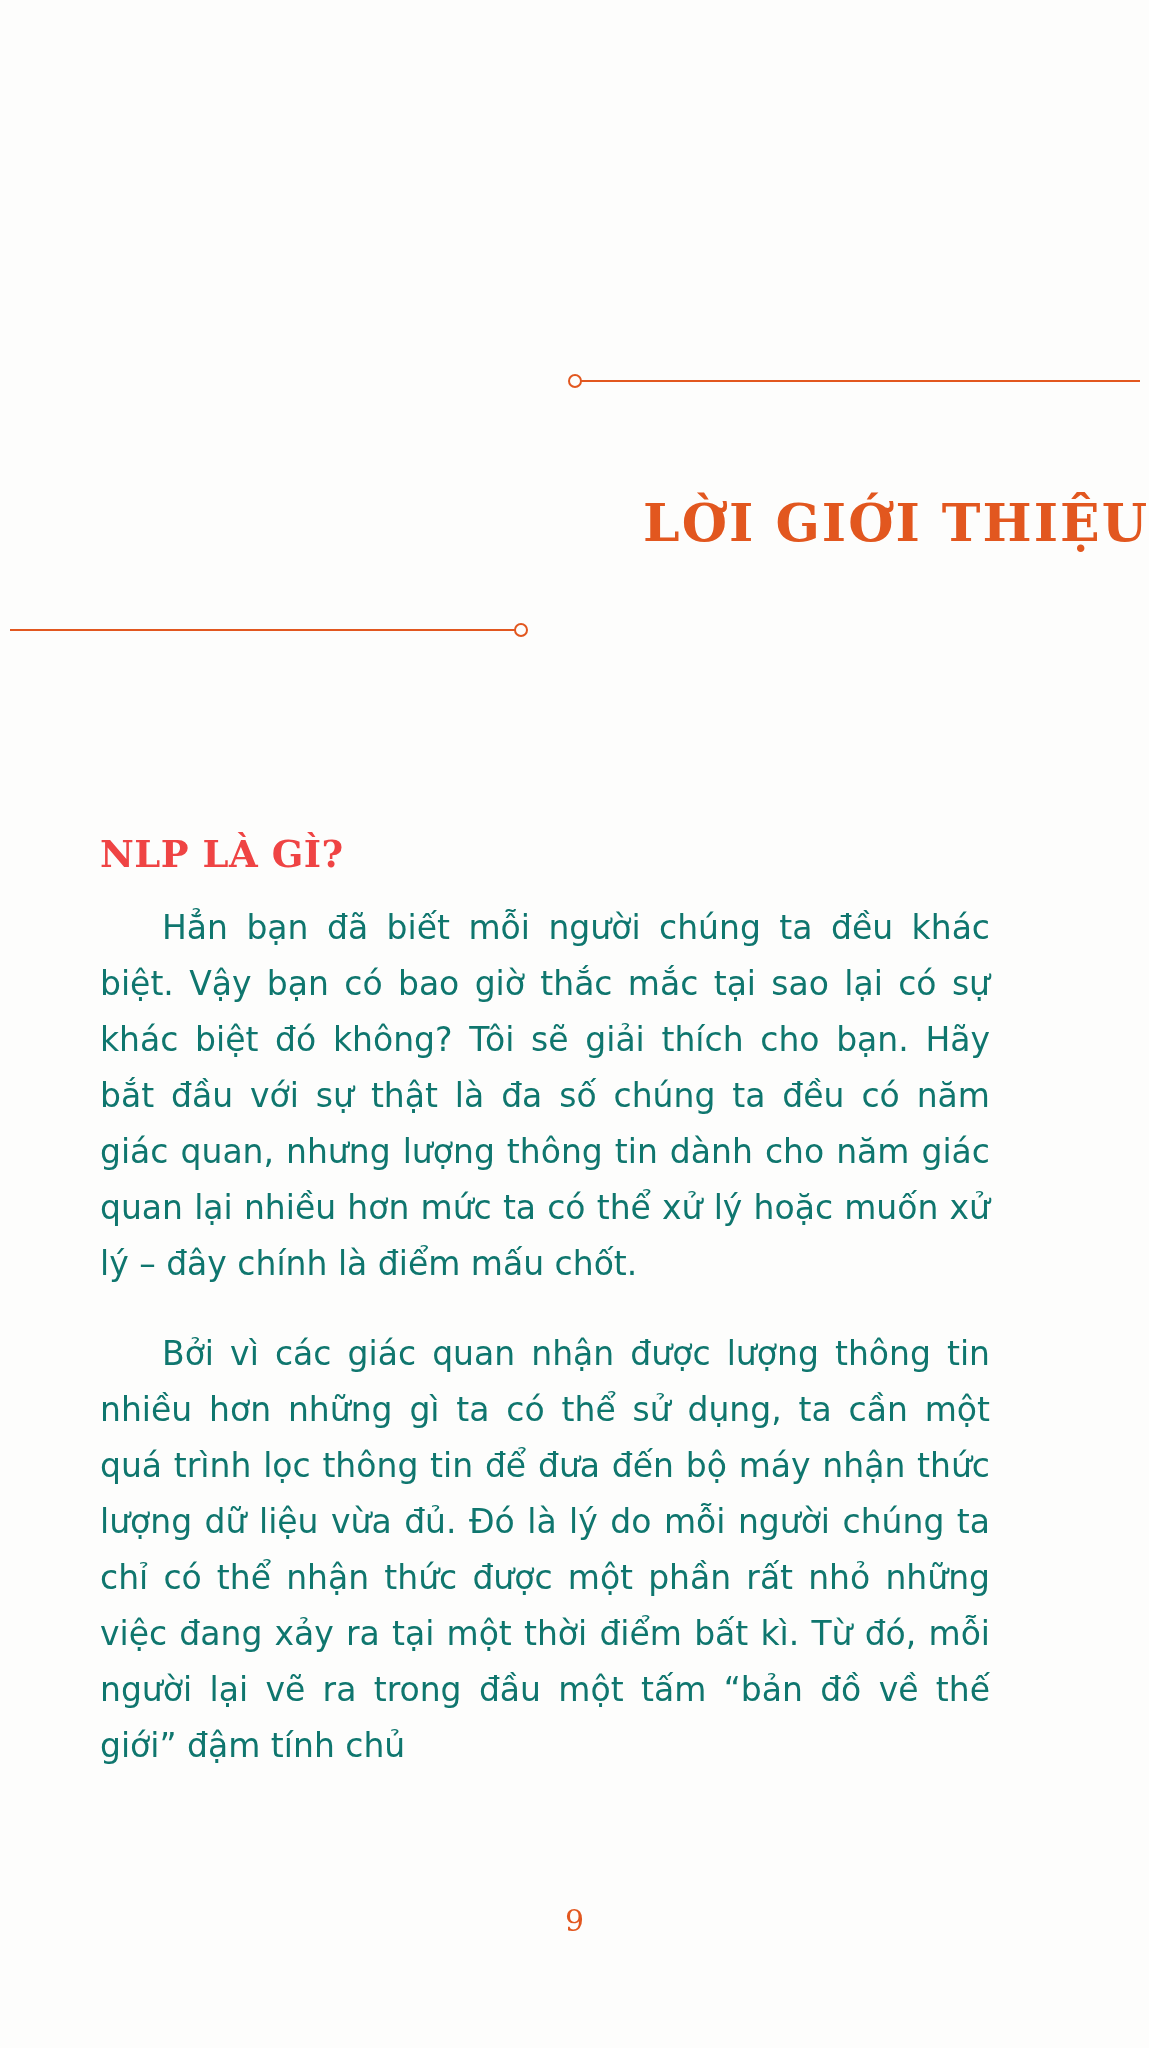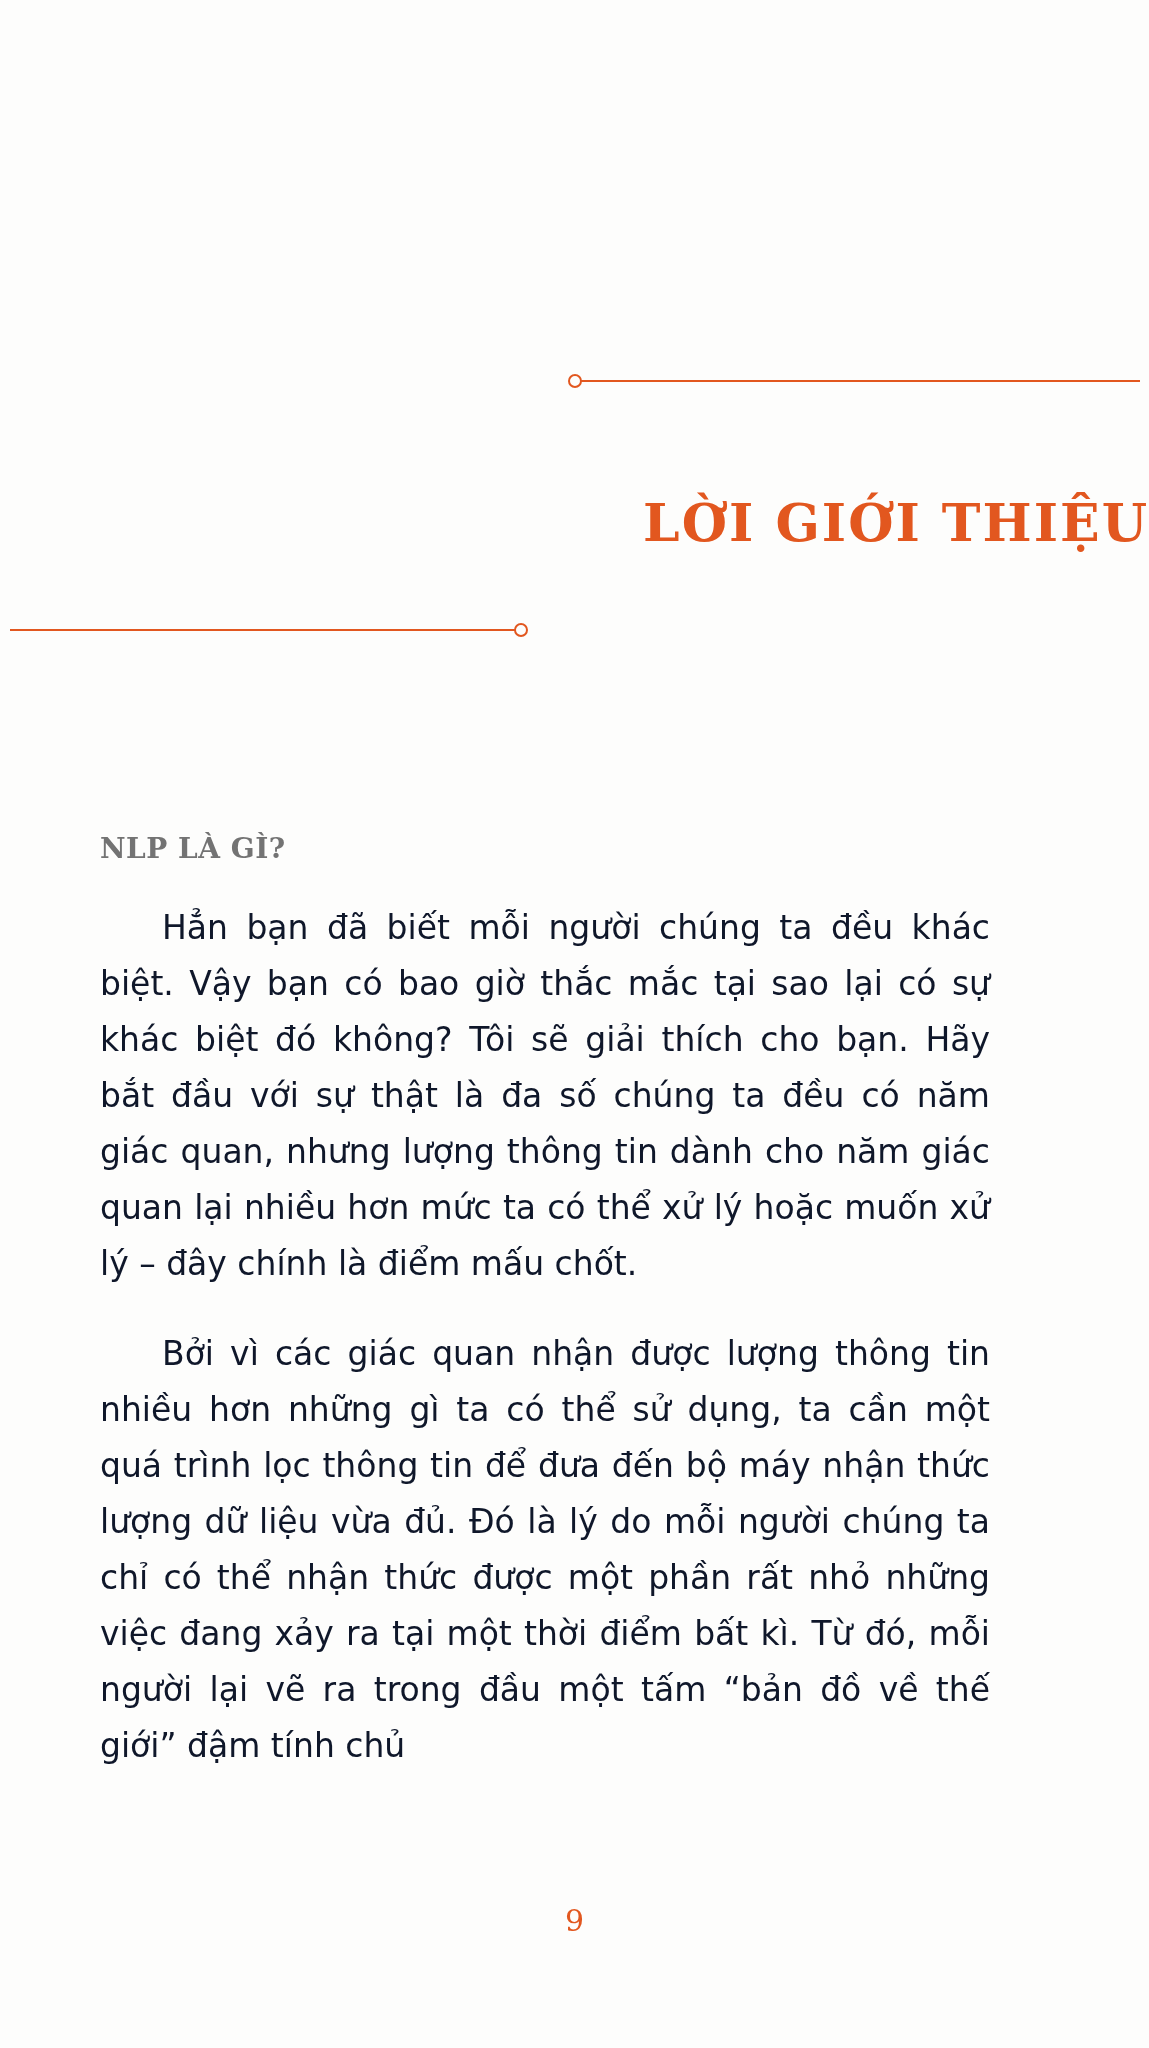--- a/index.html
+++ b/index.html
@@ -70,33 +70,33 @@
     line-height: 1.1;
     margin-top: 36px;
   }
 
   
   .section-heading {
     position: absolute;
     top: 832px;
     left: 100px;
     font-family: "DejaVu Serif", serif;
-    font-size: 28px;
+    font-size: 37px;
     font-weight: 700;
     letter-spacing: 0.5px;
-    color: #737373;
+    color: #ef4444;
   }
 
   
   .body-text {
     position: absolute;
     top: 900px;
     left: 100px;
     width: 890px;
-    color: #0f172a;
+    color: #0f766e;
     font-size: 33px;
     line-height: 56px;
     text-align: justify;
     text-justify: inter-word;
   }
   .body-text p {
     margin: 0 0 34px 0;
     text-indent: 62px;
   }
   .body-text p:last-child {

